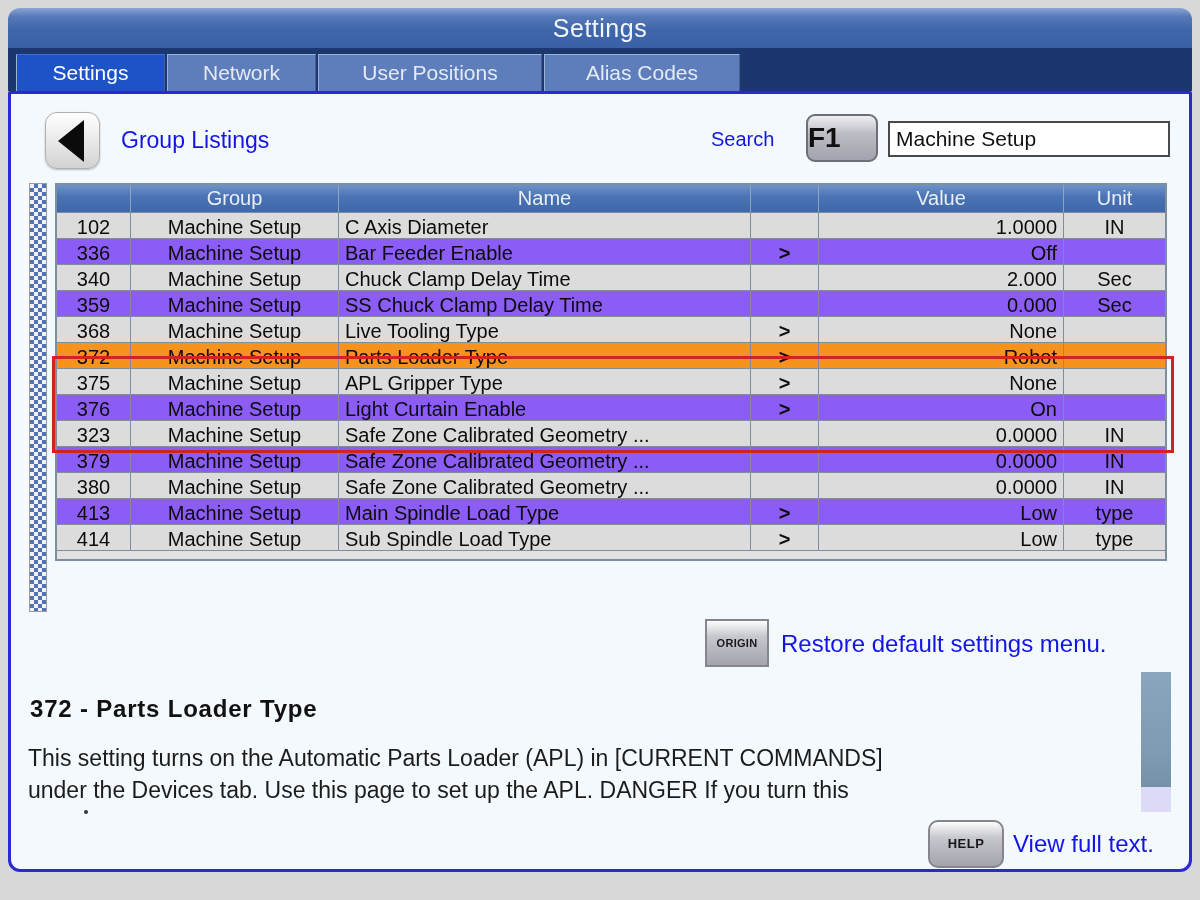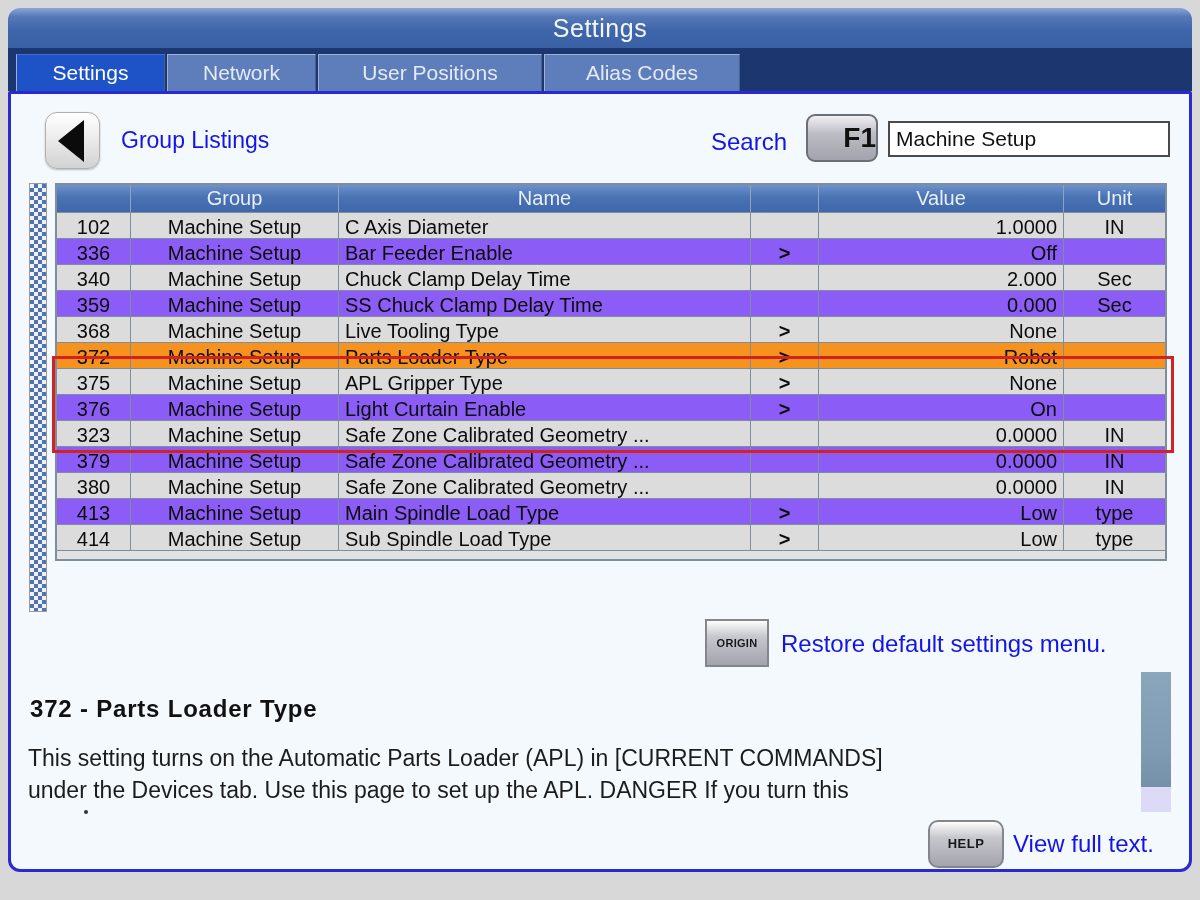--- a/index.html
+++ b/index.html
@@ -31,24 +31,24 @@
 
   
   .back-btn { position:absolute; left:45px; top:112px; width:55px; height:57px;
     border-radius:12px; border:1px solid #b0b0b0;
     background:linear-gradient(180deg,#ffffff 0%,#ececec 45%,#d2d2d2 100%);
     box-shadow:0 1px 2px rgba(0,0,0,0.25); display:flex; align-items:center; justify-content:center; cursor:pointer; }
   .back-tri { width:0; height:0; border-top:21px solid transparent; border-bottom:21px solid transparent;
     border-right:26px solid #0b0b0b; margin-right:4px; }
   .link { color:#1414e6; }
   .group-listings { position:absolute; left:121px; top:127px; font-size:23px; cursor:pointer; }
-  .search-label { position:absolute; left:711px; top:128px; font-size:24px; cursor:pointer; }
+  .search-label { position:absolute; left:711px; top:128px; font-size:20px; cursor:pointer; }
   .f1-btn { position:absolute; left:806px; top:114px; width:72px; height:48px; border-radius:9px;
     border:2px solid #6e6e78; background:linear-gradient(180deg,#f0f0f3 0%,#bcbcc4 40%,#a2a3ad 100%);
-    font-size:28px; font-weight:bold; color:#101010; text-align:right; line-height:44px; cursor:pointer; }
+    font-size:28px; font-weight:bold; color:#101010; text-align:left; line-height:44px; cursor:pointer; }
   .search-input { position:absolute; left:888px; top:121px; width:282px; height:36px;
     border:2px solid #4a4a4a; background:#ffffff; font-family:"Liberation Sans",sans-serif;
     font-size:21px; color:#101010; padding:0 6px; border-radius:0; }
 
   
   .drag-strip { position:absolute; left:29px; top:183px; width:18px; height:429px;
     border:1px solid #9a9a9a;
     background:repeating-conic-gradient(#4f73b4 0% 25%, #f2f2f2 0% 50%) 0 0/8px 8px; }
 
   

